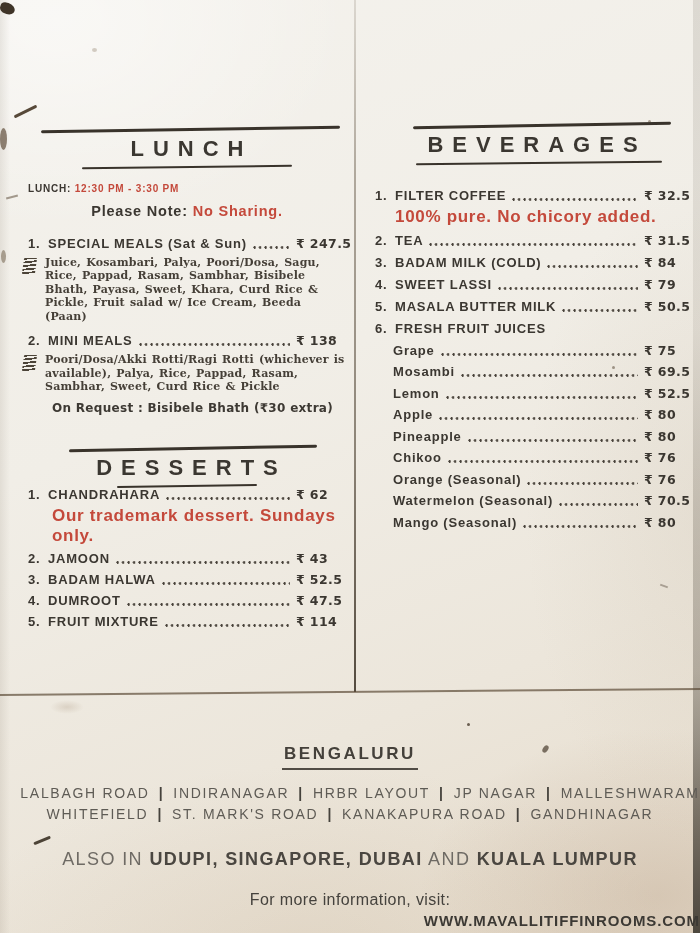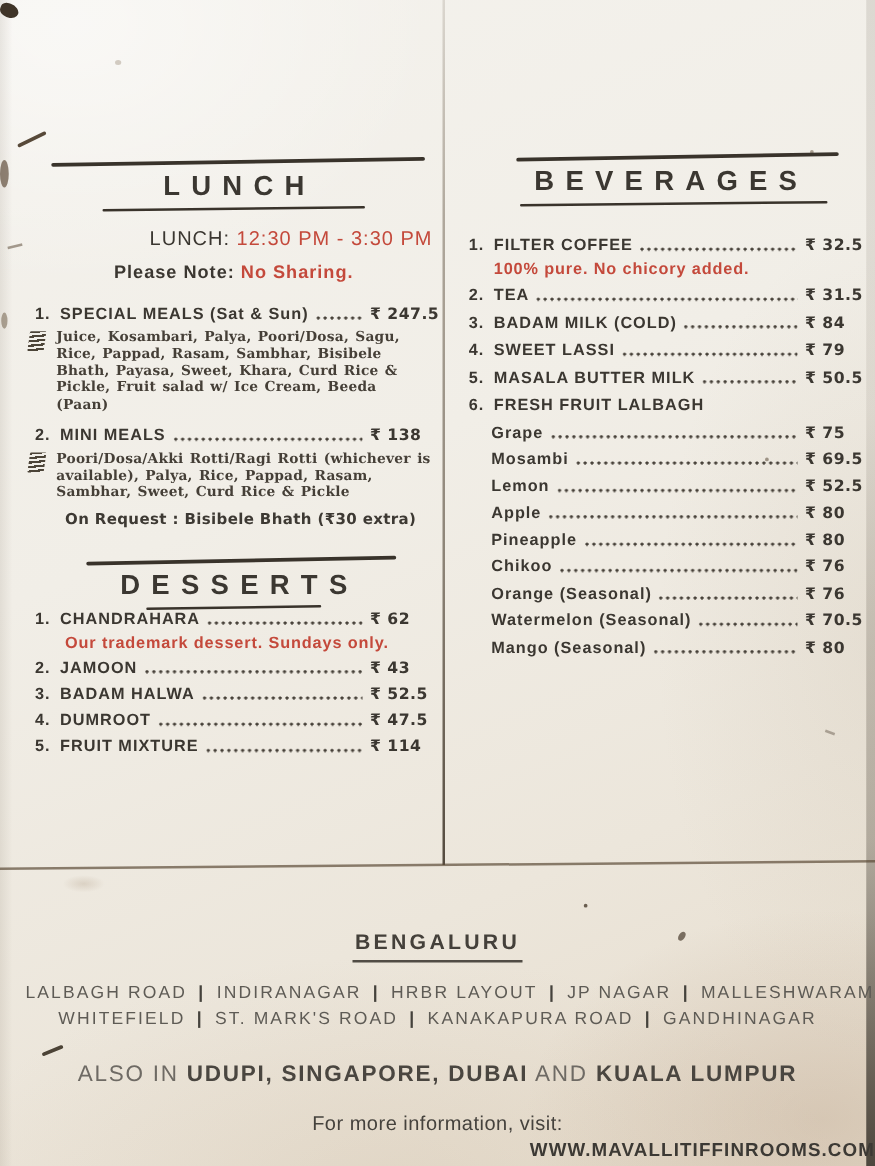--- a/index.html
+++ b/index.html
@@ -28,21 +28,21 @@
   .col-desserts{position:absolute;left:28px;top:447px;width:318px;}
   .col-right{position:absolute;left:375px;top:124px;width:315px;}
   .sec-title{margin:5px 0 4px;text-align:center;font-size:22px;font-weight:bold;
     letter-spacing:9px;padding-left:9px;color:#3b3731;}
   .lunch-rule-top{width:94%;margin-left:4%;transform:rotate(-0.9deg);}
   .lunch-rule-bottom{width:66%;margin:0 auto;transform:rotate(-0.7deg);height:2px;}
   .des-rule-top{width:78%;margin-left:13%;transform:rotate(-1.1deg);}
   .des-rule-bottom{width:44%;margin:2px auto 0;transform:rotate(-0.8deg);height:2px;}
   .bev-rule-top{width:82%;margin-left:12%;transform:rotate(-1deg);}
   .bev-rule-bottom{width:78%;margin:1px 0 0 13%;transform:rotate(-0.6deg);height:2px;}
-  .hours{margin:15px 0 0;text-align:right;font-size:16px;font-weight:normal;letter-spacing:.8px;}
+  .hours{margin:15px 0 0;text-align:left;font-size:10px;font-weight:bold;letter-spacing:.8px;}
   .pnote{margin:9px 0 0;text-align:center;font-size:14.5px;font-weight:bold;letter-spacing:.8px;}
   .ink{color:#3b3731;}
   .red{color:#c4493b;}
   
   .mrow{display:flex;align-items:flex-end;font-size:13px;font-weight:bold;letter-spacing:.8px;color:#3b3731;line-height:15px;}
   .mrow .num{flex:none;width:20px;}
   .mrow .iname{flex:none;white-space:nowrap;}
   .leader{flex:1;height:3px;margin:0 6px 2px 6px;align-self:flex-end;
     background-image:radial-gradient(circle at 1.6px 1.6px,#453f37 1.1px,transparent 1.5px);
     background-size:5.5px 3.2px;background-repeat:repeat-x;background-position:left bottom;}
@@ -51,21 +51,21 @@
   .col-right .price{width:46px;}
   .item1{margin-top:17px;}
   .descrow{display:flex;margin:5px 0 0 -5px;}
   .mealicon{flex:none;width:13px;height:16px;margin:2px 9px 0 0;
     background:repeating-linear-gradient(174deg,#4c4438 0 1.8px,transparent 1.8px 3.6px);
     transform:skewX(-8deg);border-radius:1px;}
   .desc{margin:0;font-family:"DejaVu Serif",serif;font-weight:bold;font-size:11px;
     line-height:13.5px;letter-spacing:.2px;word-spacing:1px;color:#453f37;}
   .extra{margin:7px 0 0 24px;font-family:"DejaVu Sans",sans-serif;font-size:12px;
     font-weight:bold;letter-spacing:.3px;color:#3d3933;}
-  .item-note{margin:4px 0 5px 24px;font-size:13px;font-weight:bold;letter-spacing:.7px;color:#c4493b;}
+  .item-note{margin:4px 0 5px 24px;font-size:17px;font-weight:bold;letter-spacing:.7px;color:#c4493b;}
   .col-right .item-note{margin:4px 0 6px 20px;}
   .mrow+.mrow{margin-top:7px;}
   .dlist .mrow{margin-top:0;}
   .dlist .mrow+.mrow{margin-top:6px;}
   .dfirst{margin-top:10px;}
   .bevfirst{margin-top:24px;}
   .jrow{display:flex;align-items:flex-end;font-size:13px;font-weight:bold;letter-spacing:.8px;
     color:#3b3731;line-height:15px;padding-left:18px;margin-top:6.5px;}
   .jrow .iname{flex:none;white-space:nowrap;}
   .juices{margin-top:7px;}
@@ -228,21 +228,21 @@
       <span class="price">₹ 79</span>
     </div>
     <div class="mrow">
       <span class="num">5.</span>
       <span class="iname">MASALA BUTTER MILK</span>
       <span class="leader"></span>
       <span class="price">₹ 50.5</span>
     </div>
     <div class="mrow">
       <span class="num">6.</span>
-      <span class="iname">FRESH FRUIT LALBAGH</span>
+      <span class="iname">FRESH FRUIT JUICES</span>
     </div>
 
     <div class="juices">
       <div class="jrow">
         <span class="iname">Grape</span>
         <span class="leader"></span>
         <span class="price">₹ 75</span>
       </div>
       <div class="jrow">
         <span class="iname">Mosambi</span>

